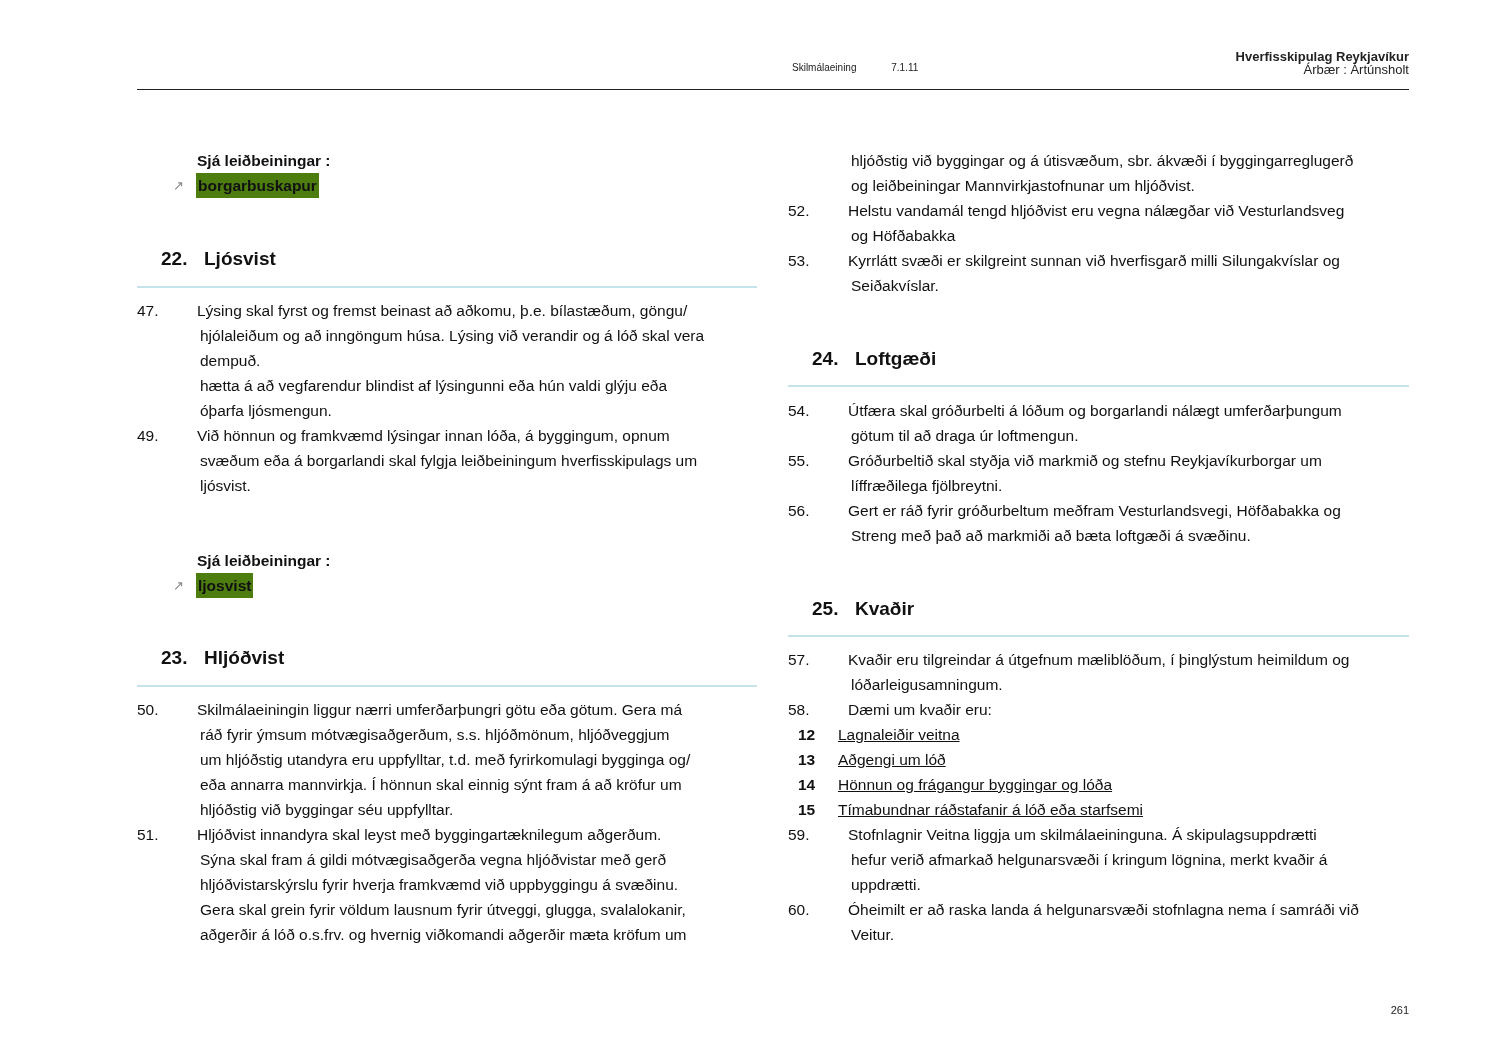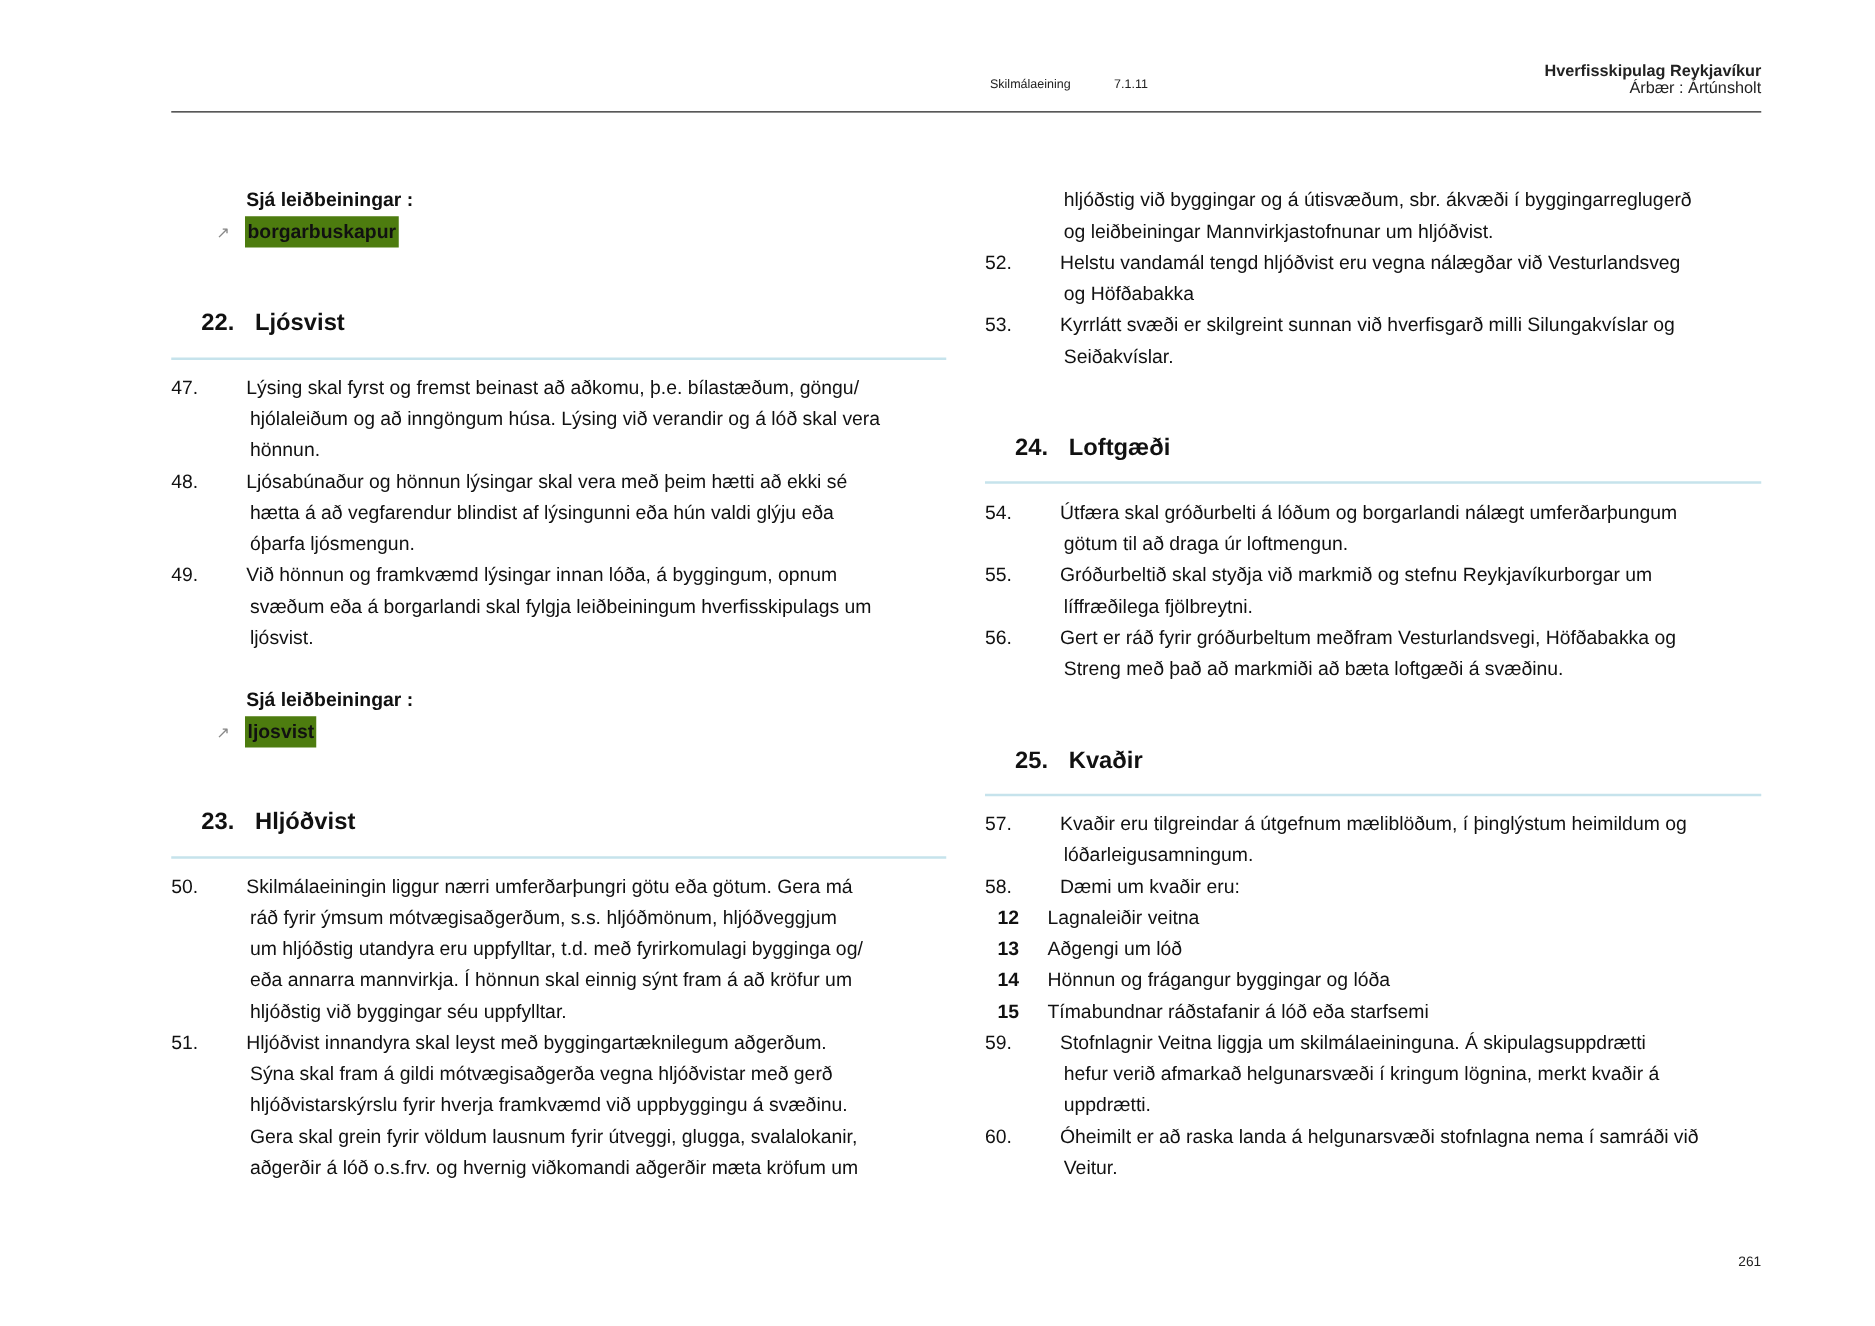--- a/index.html
+++ b/index.html
@@ -29,21 +29,21 @@
   .see-label { font-weight: bold; font-size: 15.5px; line-height: 25px; position: absolute; left: 60px; }
   .see-link-row { position: absolute; left: 0; height: 25px; font-size: 15.5px; line-height: 25px; }
   .arrow { position: absolute; left: 36px; color: #888; font-size: 13px; }
   .see-link { position: absolute; left: 59px; font-weight: bold; background: #4d7c0f; padding: 0 2px; white-space: nowrap; }
 
   .section-head { position: absolute; left: 24px; font-size: 19px; font-weight: bold; line-height: 24px; white-space: nowrap; }
   .section-head .snum { display: inline-block; width: 43px; }
   .section-rule { position: absolute; left: 0; width: 100%; height: 2px; background: #c6e3ec; }
 
   .sub-num { position: absolute; left: 10px; font-weight: bold; }
-  .sub-text { position: absolute; left: 50px; }
+  .sub-text { position: absolute; left: 50px; text-decoration: underline; }
 
   .page-num { position: absolute; top: 1004px; right: 91px; font-size: 11px; color: #222; }
 </style>
 </head>
 <body>
 
 <div class="header-left">
   <span>Skilmálaeining</span>
   <span class="num">7.1.11</span>
 </div>
@@ -68,25 +68,21 @@
 
   <div class="block" style="top:298px">
     <div class="line">
         <span class="num-label">47.</span>
         <span class="text-first">Lýsing skal fyrst og fremst beinast að aðkomu, þ.e. bílastæðum, göngu/</span>
       </div>
     <div class="line">
         <span class="text-cont">hjólaleiðum og að inngöngum húsa. Lýsing við verandir og á lóð skal vera</span>
       </div>
     <div class="line">
-        <span class="text-cont">hönnun.</span>
-      </div>
-    <div class="line">
-        <span class="num-label">48.</span>
-        <span class="text-first">Ljósabúnaður og hönnun lýsingar skal vera með þeim hætti að ekki sé</span>
+        <span class="text-cont">dempuð.</span>
       </div>
     <div class="line">
         <span class="text-cont">hætta á að vegfarendur blindist af lýsingunni eða hún valdi glýju eða</span>
       </div>
     <div class="line">
         <span class="text-cont">óþarfa ljósmengun.</span>
       </div>
     <div class="line">
         <span class="num-label">49.</span>
         <span class="text-first">Við hönnun og framkvæmd lýsingar innan lóða, á byggingum, opnum</span>

